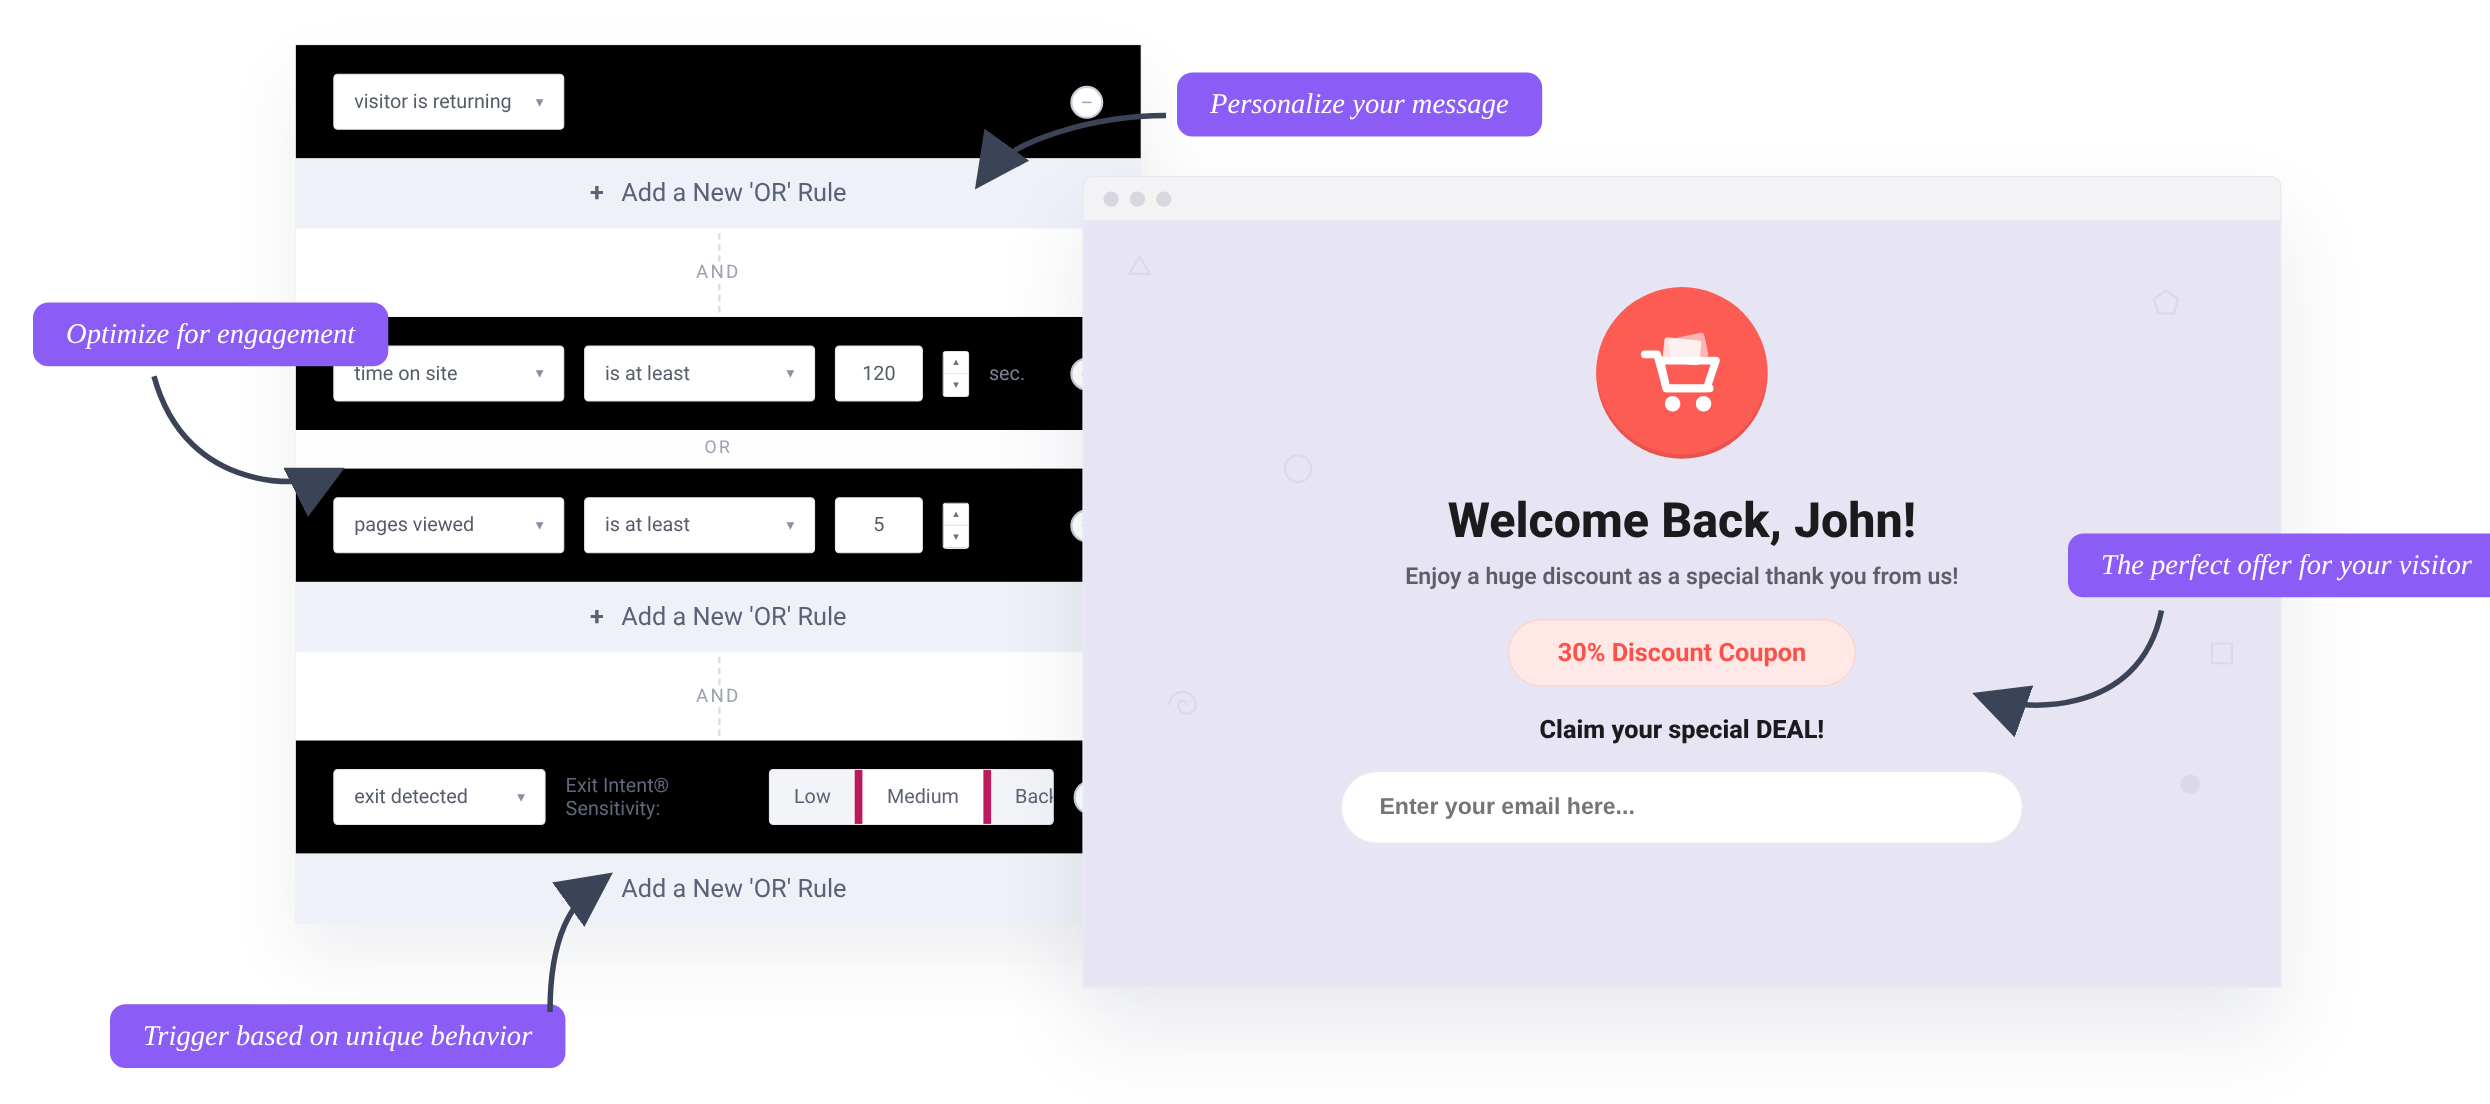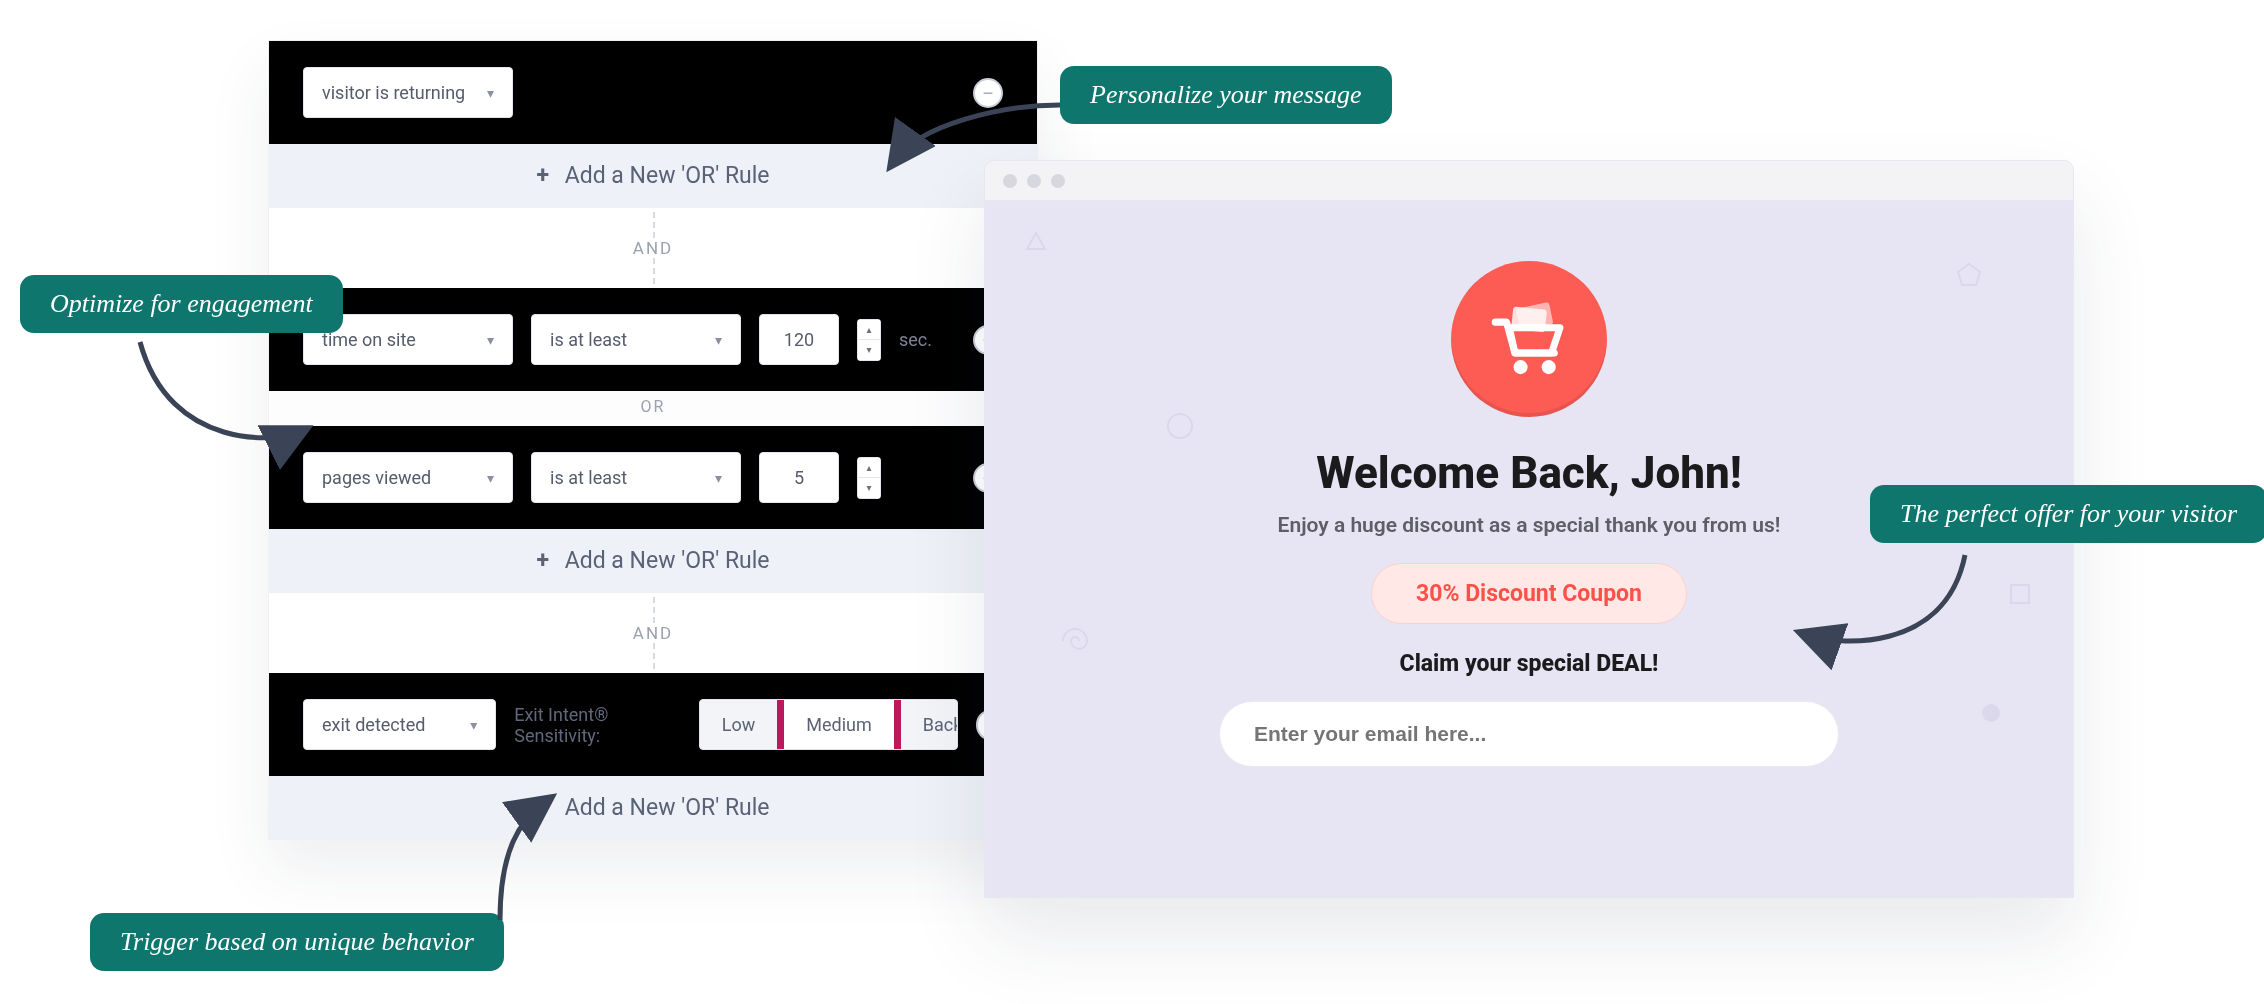--- a/index.html
+++ b/index.html
@@ -210,28 +210,29 @@
     font-weight: 700;
     cursor: pointer;
   }
 
   
   .shape { position: absolute; color: #d9d7ea; opacity: .9; }
 
   
   .callout {
     position: absolute;
-    background: #0f766e;
+    background: #8b5cf6;
     color: #fff;
     border-radius: 14px;
     padding: 14px 30px;
     font-family: "Comic Sans MS", "Marker Felt", cursive;
     font-style: italic;
     font-size: 26px;
     white-space: nowrap;
+    margin-left: 10px;
   }
   .arrow { position: absolute; }
   .arrow svg { overflow: visible; }
 
 </style>
 </head>
 <body>
 
 <div class="rules-panel">
 

